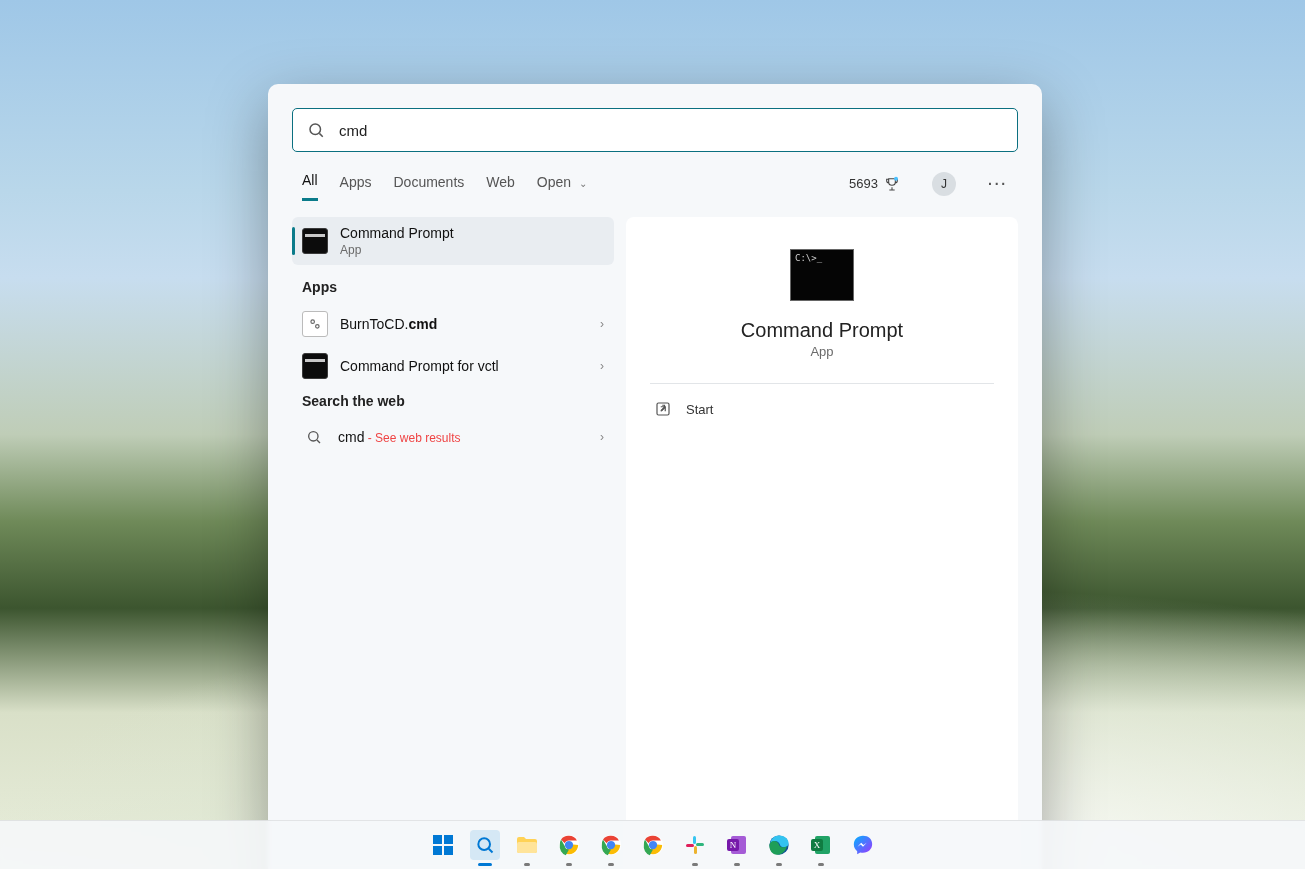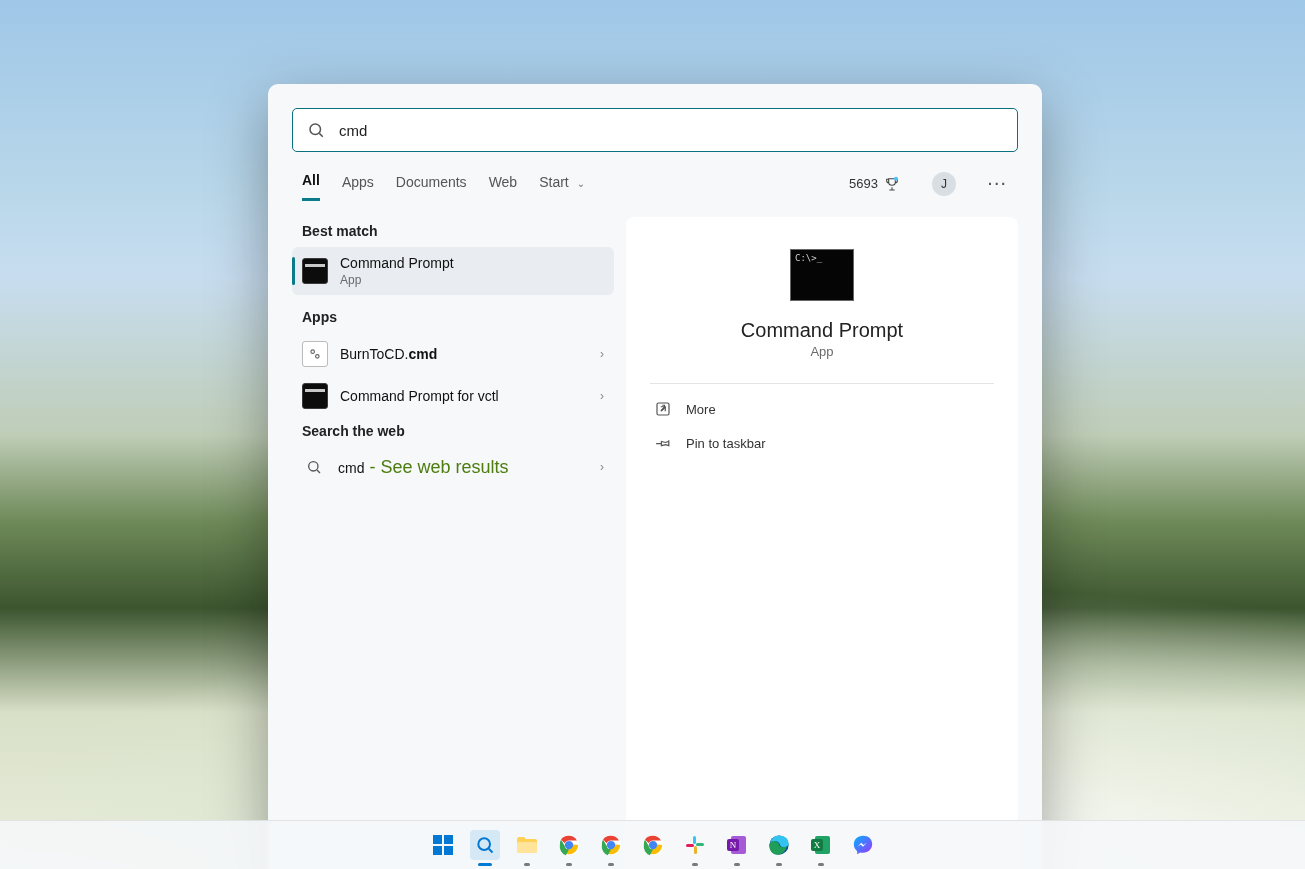--- a/index.html
+++ b/index.html
@@ -30,21 +30,21 @@
     display:flex;flex-direction:column;
   }
   .searchbar-wrap{padding:24px 24px 0 24px;}
   .searchbar{
     height:42px;border:1px solid #0b7080;border-radius:5px;background:#fff;
     display:flex;align-items:center;padding:0 14px;gap:12px;
   }
   .searchbar input{border:0;outline:0;flex:1;font-size:15px;background:transparent;color:#222}
   .tabs-row{display:flex;align-items:center;padding:14px 34px 0 34px;gap:22px;color:#555;font-size:14px;}
   .tab{padding:6px 0 10px 0;cursor:pointer;color:#555}
-  .tab.sel{color:#111;border-bottom:3px solid #0a7b8a;font-weight:700}
+  .tab.sel{color:#111;border-bottom:3px solid #0a7b8a;font-weight:400}
   .tabs-spacer{flex:1}
   .rewards{display:flex;align-items:center;gap:6px;color:#333;font-size:13px;}
   .avatar{width:24px;height:24px;border-radius:50%;background:#d9dee2;color:#333;display:flex;align-items:center;justify-content:center;font-size:12px;margin-left:10px;}
   .more-dots{margin-left:10px;color:#555;letter-spacing:2px;font-weight:bold}
   .body{flex:1;display:flex;gap:12px;padding:16px 24px 24px 24px;min-height:0}
   .left{flex:0 0 322px;display:flex;flex-direction:column}
   .right{flex:1;background:#fff;border-radius:8px;padding:26px 24px 24px 24px;display:flex;flex-direction:column}
   .sect{font-size:14px;font-weight:600;color:#222;margin:6px 10px 8px 10px}
   .item{
     display:flex;align-items:center;gap:12px;padding:8px 10px;border-radius:6px;cursor:pointer;position:relative;
@@ -61,21 +61,21 @@
   .gear-icon{background:#fff;border:1px solid #bbb}
   
   .rp-head{display:flex;flex-direction:column;align-items:center;margin-top:6px}
   .rp-bigicon{width:62px;height:50px;background:#050505;border:1px solid #666;position:relative}
   .rp-bigicon::after{content:"C:\\>_";position:absolute;left:4px;top:3px;color:#d0d0d0;font-family:Consolas,monospace;font-size:9px}
   .rp-title{margin-top:18px;font-size:20px;color:#222}
   .rp-sub{margin-top:2px;font-size:13px;color:#6a6a6a}
   .rp-sep{height:1px;background:#e2e5e8;margin:24px 0 8px 0}
   .action{display:flex;align-items:center;gap:14px;padding:8px 4px;border-radius:4px;cursor:pointer;color:#333;font-size:13px}
   .ai{width:18px;height:18px;flex:0 0 18px;color:#555}
-  .web-sub{color:#4d7c0f;font-size:18px}
+  .web-sub{color:#ef4444;font-size:12px}
 </style>
 </head>
 <body>
 
 <div class="desktop"></div>
 
 <div class="panel">
 
   <div class="searchbar-wrap">
     <div class="searchbar">
@@ -86,39 +86,38 @@
       <input type="text" value="cmd" style="">
     </div>
   </div>
 
   <div class="tabs-row">
     <div class="tab sel">All</div>
     <div class="tab">Apps</div>
     <div class="tab">Documents</div>
     <div class="tab">Web</div>
     <div class="tab">
-      <span>Start</span>
+      <span>Open</span>
       <span style="font-size:10px;margin-left:4px;color:#777">⌄</span>
     </div>
     <div class="tabs-spacer"></div>
     <div class="rewards">
       <span>5693</span>
       <svg width="16" height="16" viewBox="0 0 24 24" fill="none" stroke="#444" stroke-width="1.6">
           <path d="M8 21h8M12 17v4M7 4h10v5a5 5 0 0 1-10 0V4zM7 5H4v2a3 3 0 0 0 3 3M17 5h3v2a3 3 0 0 1-3 3"></path>
           <circle cx="18" cy="4" r="3" fill="#4cc2ff" stroke="none"></circle>
         </svg>
     </div>
     <div class="avatar">J</div>
     <div class="more-dots">···</div>
   </div>
 
   <div class="body">
 
     <div class="left">
-      <div class="sect">Best match</div>
       <div class="item sel">
         <div class="appicon cmd-icon">
             <div class="bar"></div>
           </div>
         <div class="col">
           <span class="title">Command Prompt</span>
           <span class="sub">App</span>
         </div>
       </div>
 
@@ -166,27 +165,21 @@
       <div class="rp-sep"></div>
 
       <div class="action">
         <svg class="ai" viewBox="0 0 24 24" fill="none" stroke="#555" stroke-width="1.6">
             <rect x="4" y="4" width="16" height="16" rx="2"></rect>
             <path d="M10 14l4-4M14 10V7h-3" stroke="#555"></path>
             <path d="M14 10l-4 4"></path>
             <path d="M9 9l6 0 0 6" fill="none"></path>
             <path d="M9 15L15 9"></path>
           </svg>
-        <span>More</span>
-      </div>
-      <div class="action">
-        <svg class="ai" viewBox="0 0 24 24" fill="none" stroke="#555" stroke-width="1.6">
-            <path d="M15 4l5 5-4 2-3 5-2-2-5 5 5-5-2-2 5-3 2-4z" transform="rotate(45 12 12)"></path>
-          </svg>
-        <span>Pin to taskbar</span>
+        <span>Start</span>
       </div>
     </div>
   </div>
 </div>
 
 <div class="taskbar">
   <div class="tb">
     <svg width="22" height="22" viewBox="0 0 22 22">
         <rect x="1" y="1" width="9" height="9" fill="#0078d4"></rect>
         <rect x="12" y="1" width="9" height="9" fill="#0078d4"></rect>

